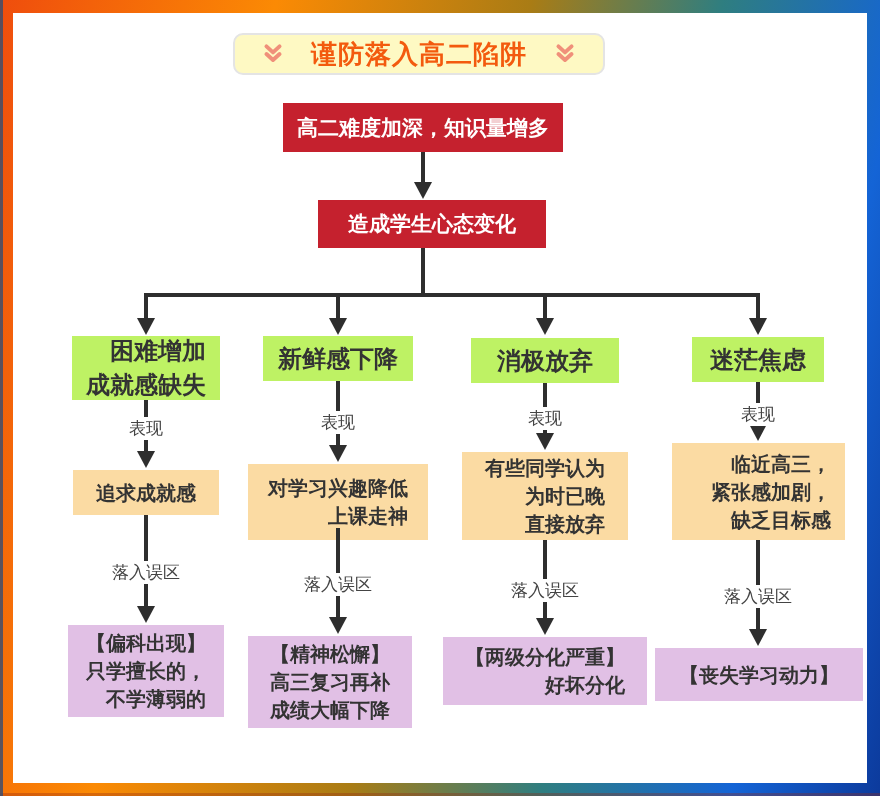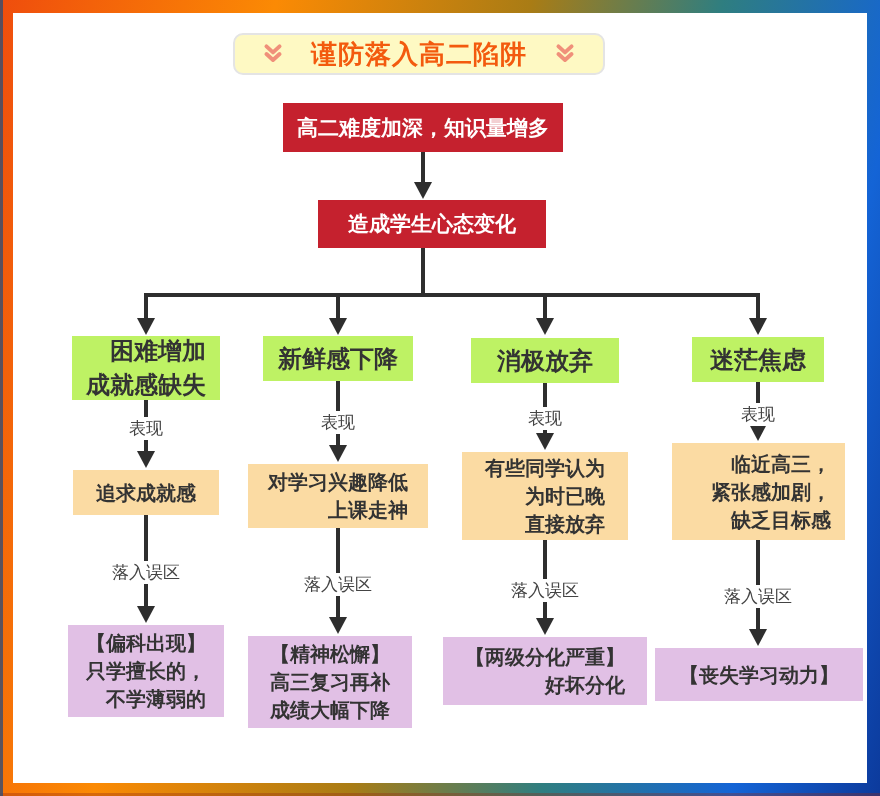--- a/index.html
+++ b/index.html
@@ -89,21 +89,21 @@
     <div class="box purple" style="left:55px;top:612px;width:156px;height:92px;">【偏科出现】
 只学擅长的，
 不学薄弱的</div>
 
     <div class="vline" style="left:323px;top:280px;height:26px;"></div>
     <div class="arrowhead" style="left:316px;top:305px;"></div>
     <div class="box salmon" style="left:250px;top:323px;width:150px;height:45px;">新鲜感下降</div>
     <div class="vline" style="left:323px;top:368px;height:65px;"></div>
     <div class="conn-label" style="left:325px;top:398px;">表现</div>
     <div class="arrowhead" style="left:316px;top:432px;"></div>
-    <div class="box peach" style="left:235px;top:451px;width:180px;height:64px;">对学习兴趣降低
+    <div class="box peach" style="left:235px;top:451px;width:180px;height:76px;">对学习兴趣降低
 上课走神</div>
     <div class="vline" style="left:323px;top:515px;height:90px;"></div>
     <div class="conn-label" style="left:325px;top:560px;">落入误区</div>
     <div class="arrowhead" style="left:316px;top:604px;"></div>
     <div class="box purple" style="left:235px;top:623px;width:164px;height:92px;">【精神松懈】
 高三复习再补
 成绩大幅下降</div>
 
     <div class="vline" style="left:530px;top:280px;height:26px;"></div>
     <div class="arrowhead" style="left:523px;top:305px;"></div>

